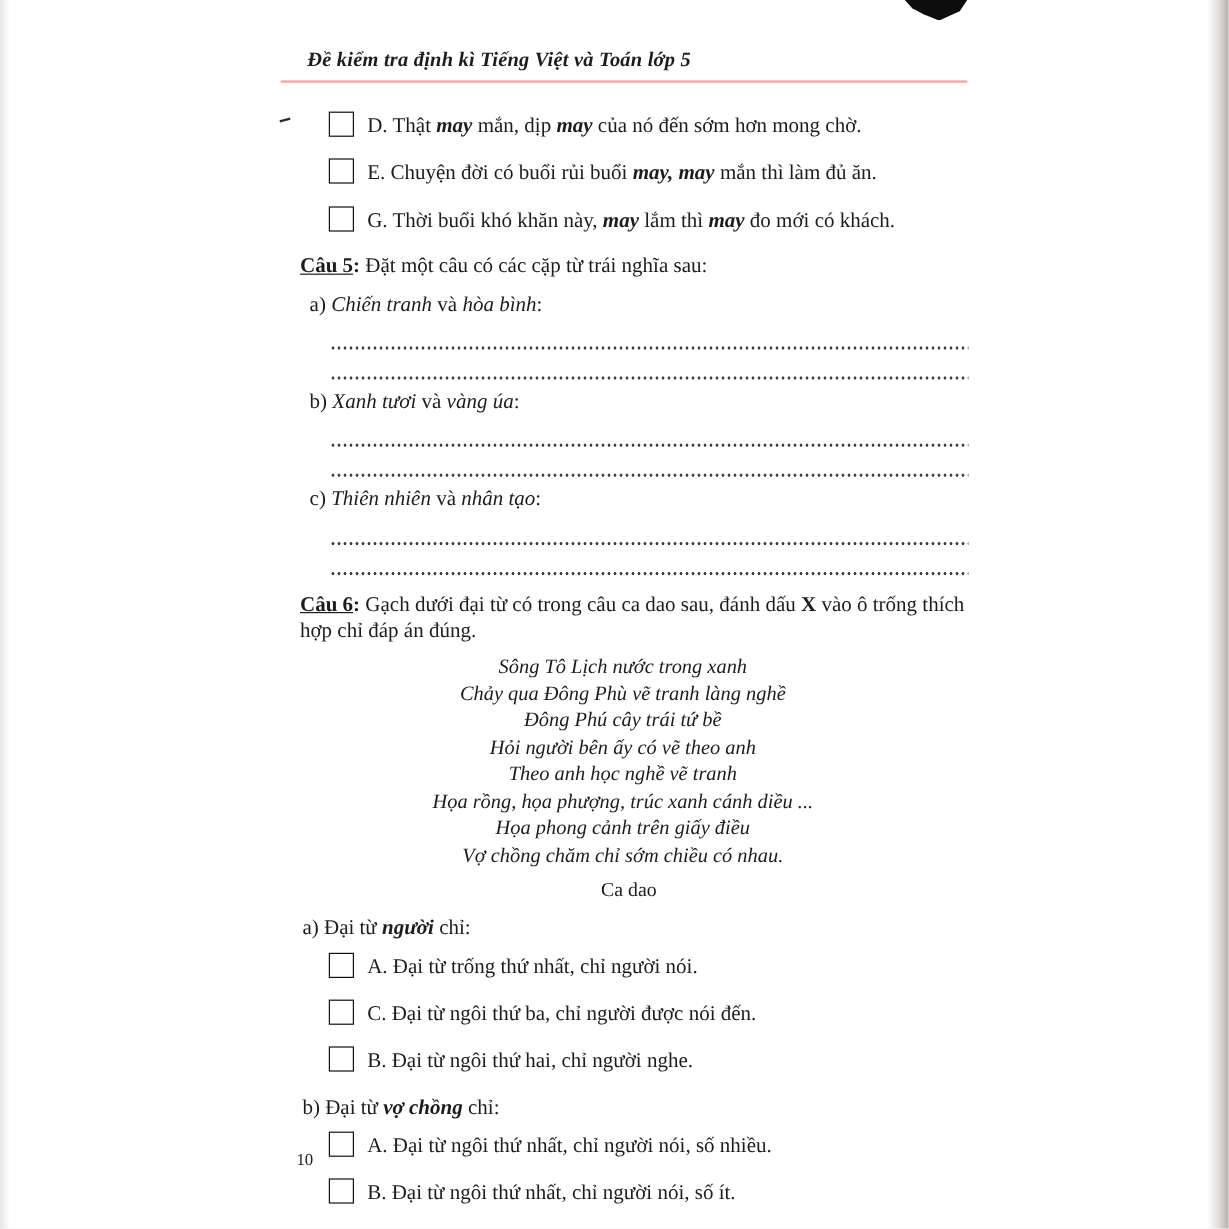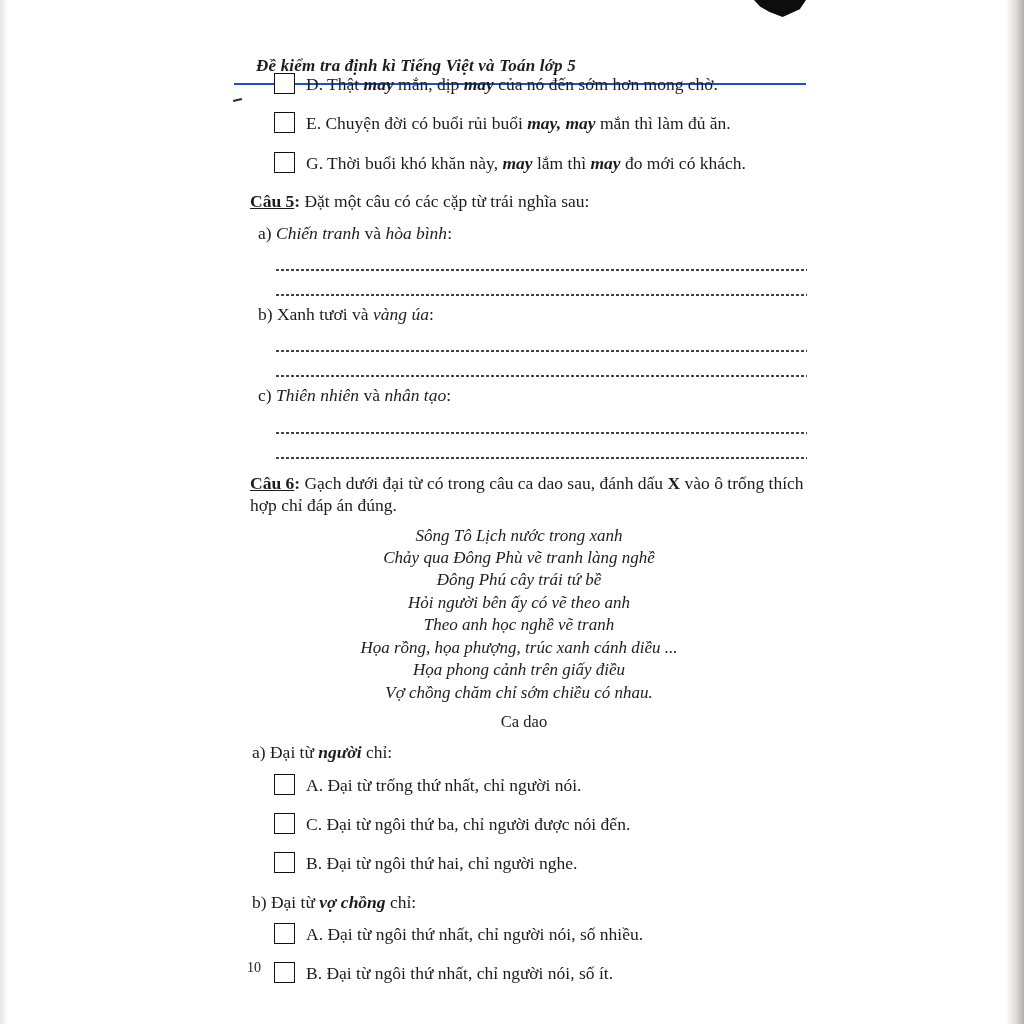--- a/index.html
+++ b/index.html
@@ -26,28 +26,28 @@
     position:absolute; left:754px; top:0; width:52px; height:17px;
     background:#0d0d0d;
     clip-path:polygon(0 0,100% 0,88% 55%,55% 100%,30% 70%,12% 40%);
   }
   .stray-tick {
     position:absolute; left:233px; top:99px; width:9px; height:2px;
     background:#2b2b2b; transform:rotate(-14deg);
   }
   .header {
     position:absolute; left:234px; top:40px; width:572px;
-    border-bottom:2px solid #1d4ed8; padding-bottom:7px;margin-top:16px;
+    border-bottom:2px solid #fca5a5; padding-bottom:7px;
   }
   .header-title {
     margin-left:22px; font-style:italic; font-weight:bold;
     font-size:17px; letter-spacing:.2px;
   }
   .content {
-    position:absolute; left:250px; top:72px; width:574px;
+    position:absolute; left:250px; top:92px; width:574px;
     font-size:17.5px; line-height:1.28;
   }
   .opt-row { display:flex; gap:11px; align-items:flex-start; margin:0 0 16px 24px; }
   .checkbox {
     flex:0 0 auto; width:21px; height:21px;
     border:1.7px solid #111; background:#fff; margin-top:1px;
   }
   .opt-text { padding-top:1px; }
   .q-heading { margin:2px 0 9px 0; }
   .sub-item { margin:6px 0 3px 8px; }
@@ -90,21 +90,21 @@
       <span class="checkbox"></span>
       <span class="opt-text"><span>G. Thời buổi khó khăn này, </span><span style="font-weight: bold; font-style: italic;">may</span><span> lắm thì </span><span style="font-weight: bold; font-style: italic;">may</span><span> đo mới có khách.</span></span>
     </div>
 
     <div class="q-heading"><span style="font-weight: bold; text-decoration: underline;">Câu 5</span><span style="font-weight: bold;">:</span><span> Đặt một câu có các cặp từ trái nghĩa sau:</span></div>
 
     <div class="sub-item"><span>a) </span><span style="font-style: italic;">Chiến tranh</span><span> và </span><span style="font-style: italic;">hòa bình</span><span>:</span></div>
     <div class="dotline"></div>
     <div class="dotline"></div>
 
-    <div class="sub-item"><span>b) </span><span style="">Xanh tươi</span><span> và </span><span style="font-style: italic;">vàng úa</span><span>:</span></div>
+    <div class="sub-item"><span>b) </span><span style="font-style: italic;">Xanh tươi</span><span> và </span><span style="font-style: italic;">vàng úa</span><span>:</span></div>
     <div class="dotline"></div>
     <div class="dotline"></div>
 
     <div class="sub-item"><span>c) </span><span style="font-style: italic;">Thiên nhiên</span><span> và </span><span style="font-style: italic;">nhân tạo</span><span>:</span></div>
     <div class="dotline"></div>
     <div class="dotline"></div>
 
     <div class="cau6-heading"><span style="font-weight: bold; text-decoration: underline;">Câu 6</span><span style="font-weight: bold;">:</span><span> Gạch dưới đại từ có trong câu ca dao sau, đánh dấu </span><span style="font-weight: bold;">X</span><span> vào ô trống thích hợp chỉ đáp án đúng.</span></div>
 
     <div class="poem">

